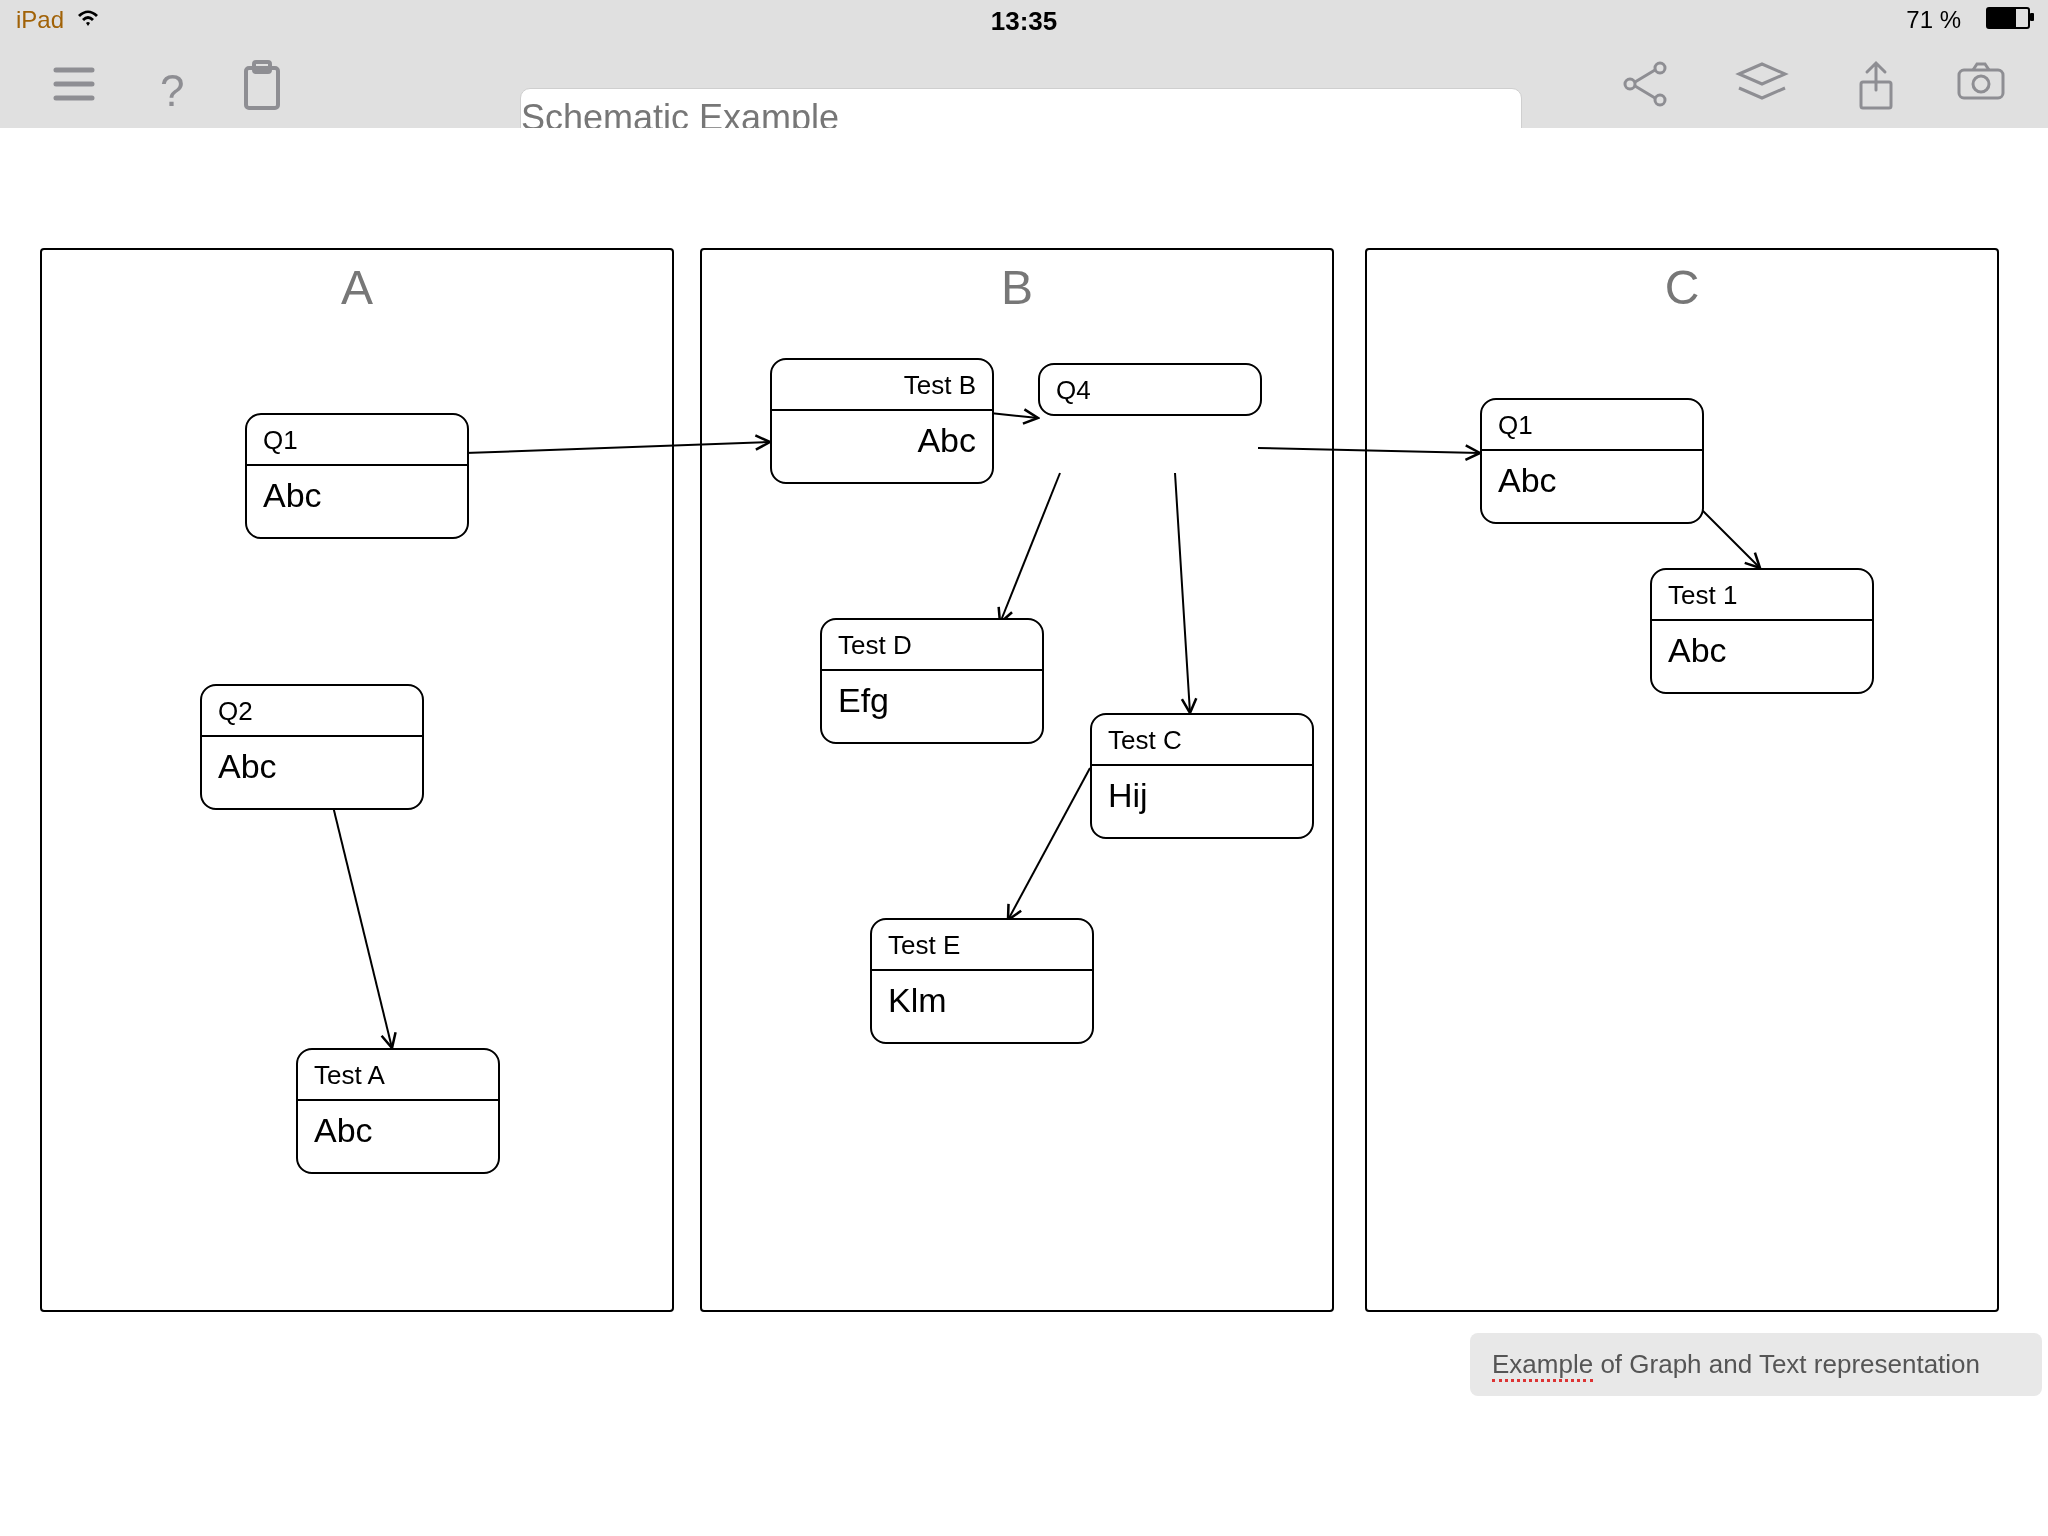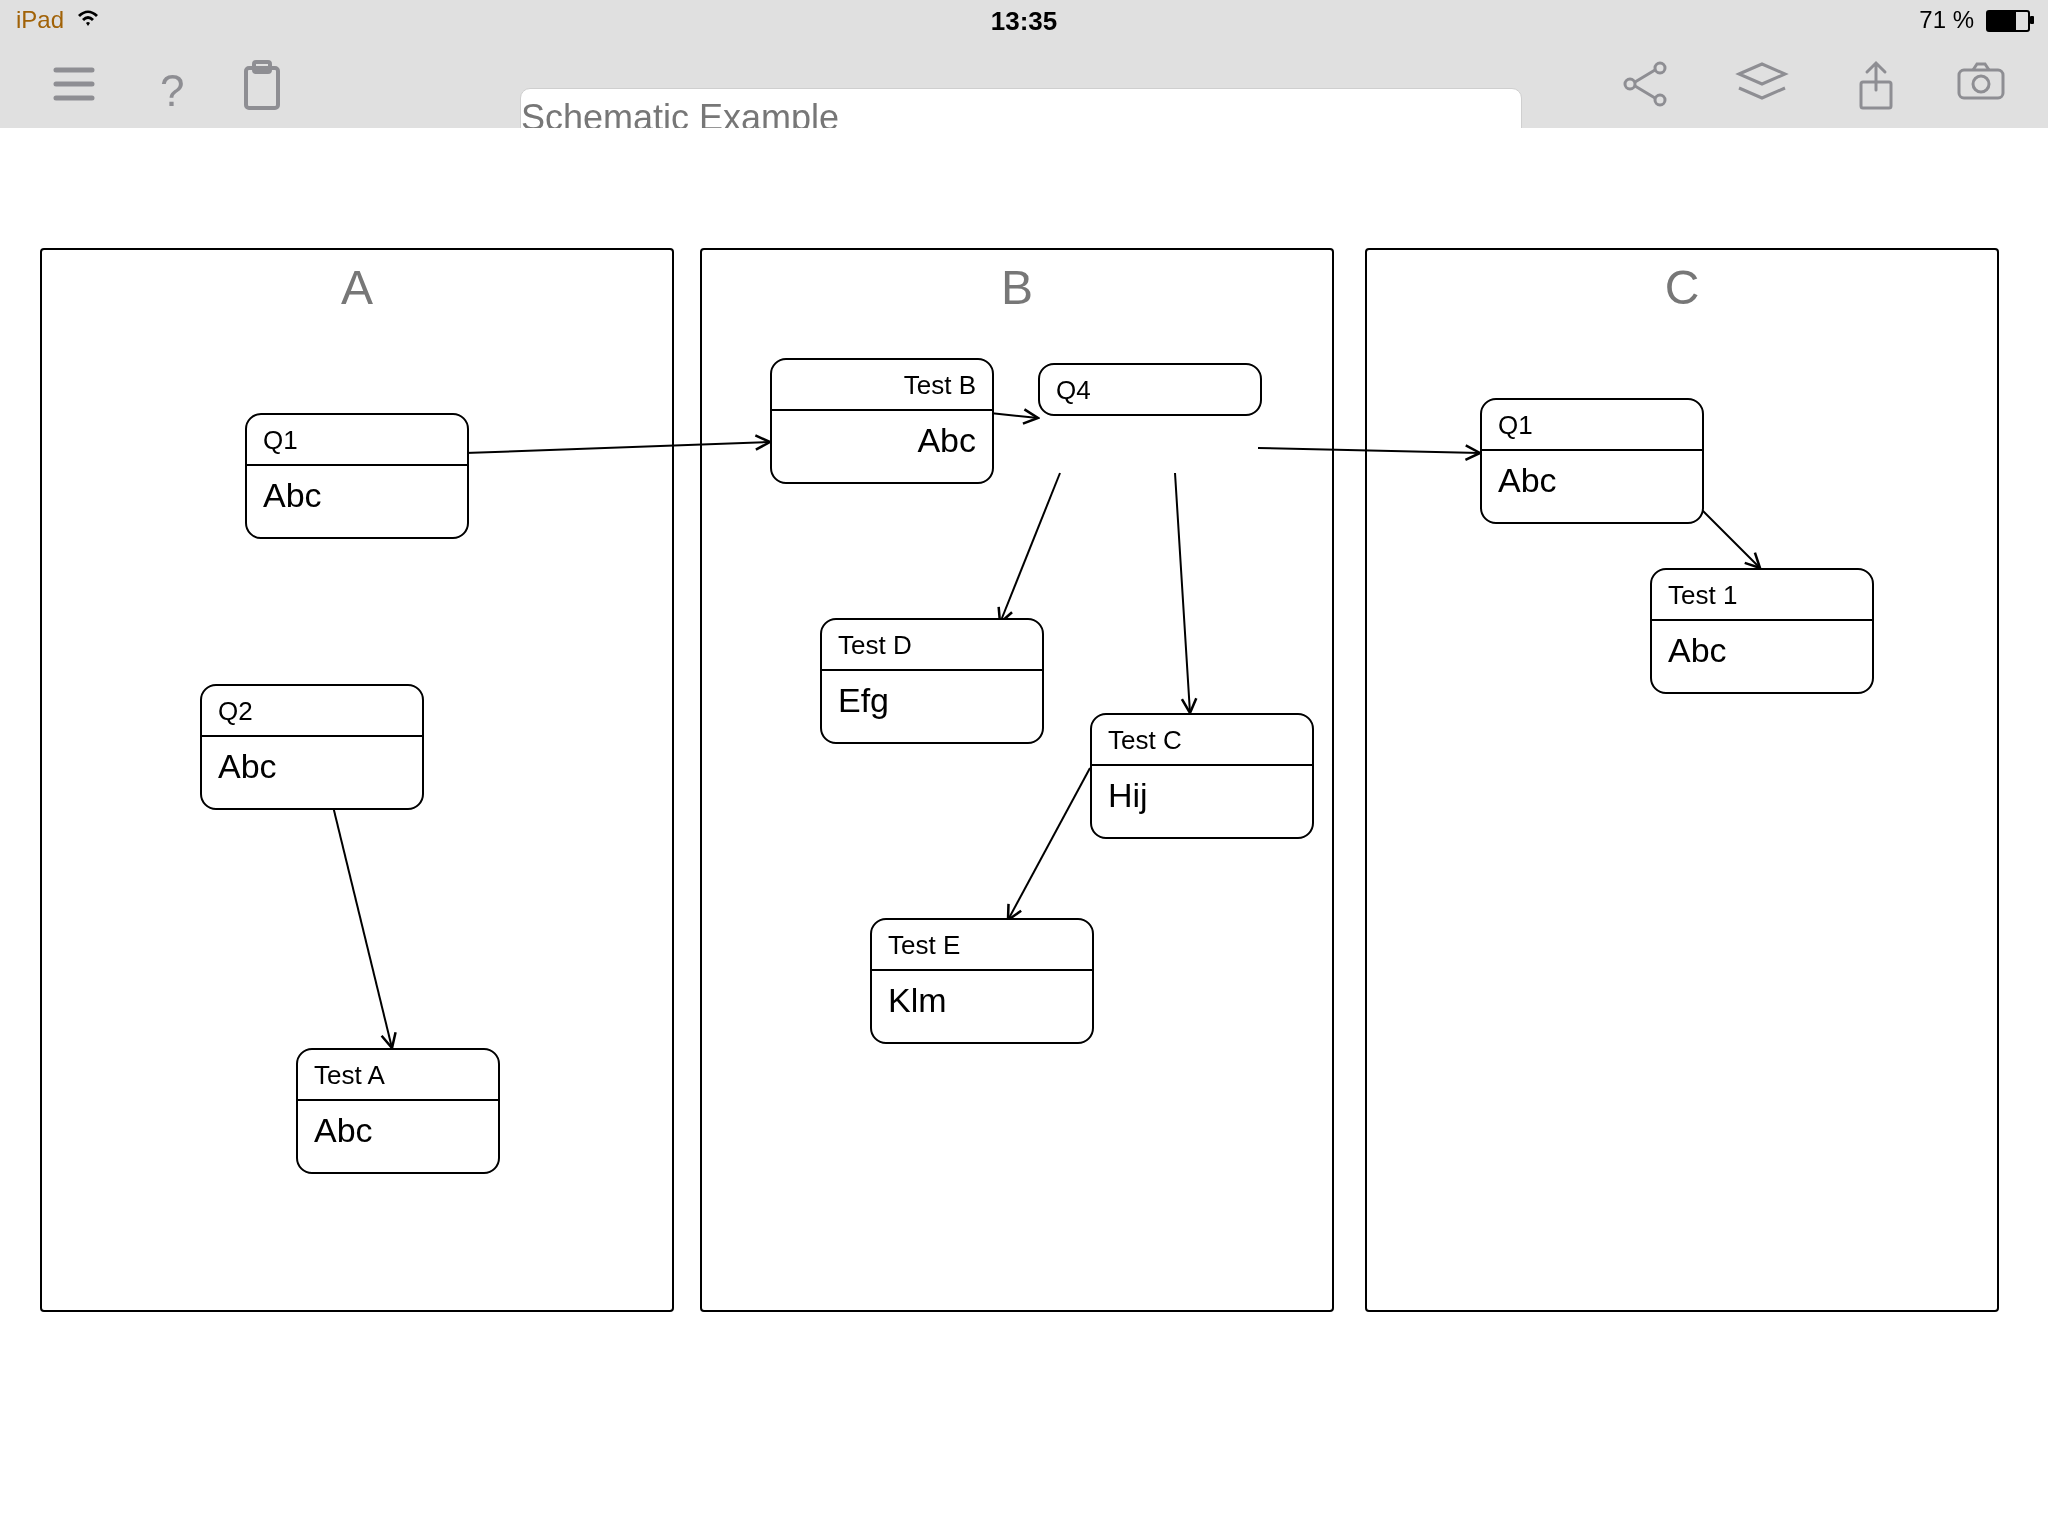--- a/index.html
+++ b/index.html
@@ -1,20 +1,20 @@
 <!DOCTYPE html>
 <html><head>
 <meta charset="utf-8">
 <style>
   html,body{margin:0;padding:0;width:2048px;height:1536px;font-family:-apple-system,Helvetica,Arial,sans-serif;background:#fff;color:#000;}
   
   #status{position:absolute;left:0;top:0;width:2048px;height:38px;background:#e0e0e0;}
   #status .l{position:absolute;left:16px;top:6px;font-size:24px;color:#a16207;}
   #status .c{position:absolute;left:0;right:0;top:6px;text-align:center;font-size:26px;font-weight:600;color:#000;}
-  #status .r{position:absolute;right:18px;top:6px;font-size:24px;color:#000;display:flex;align-items:center;gap:12px;}
+  #status .r{position:absolute;right:18px;top:6px;font-size:24px;color:#000;display:flex;gap:25px;}
   .batt{display:inline-block;width:40px;height:18px;border:2px solid #000;border-radius:3px;position:relative;top:1px;}
   .batt::after{content:"";position:absolute;right:-6px;top:4px;width:4px;height:8px;background:#000;border-radius:1px;}
   .batt i{display:block;height:100%;width:71%;background:#000;}
   
   #toolbar{position:absolute;left:0;top:38px;width:2048px;height:90px;background:#e0e0e0;border-bottom:1px solid #b8b8b8;}
   .tb-btn{position:absolute;top:22px;color:#8e8e93;}
   #title-field{position:absolute;left:520px;top:50px;width:1000px;height:58px;background:#fff;border:1px solid #cfcfcf;border-radius:10px;line-height:58px;font-size:36px;color:#777;}
   
   #canvas{position:absolute;left:0;top:128px;width:2048px;height:1408px;background:#fff;}
   .column{position:absolute;border:2px solid #000;border-radius:4px;}
@@ -152,13 +152,16 @@
       </div>
       <div class="node" style="left: 1480px; top: 270px; width: 220px;">
         <div class="t">Q1</div>
         <div class="b">Abc</div>
       </div>
       <div class="node" style="left: 1650px; top: 440px; width: 220px;">
         <div class="t">Test 1</div>
         <div class="b">Abc</div>
       </div>
     </div>
+  <div id="caption" style="left: 1470px; top: 1205px; width: 528px;">
+    <u>Example</u><span> of Graph and Text representation</span>
+  </div>
 </div>
 
 </body></html>

